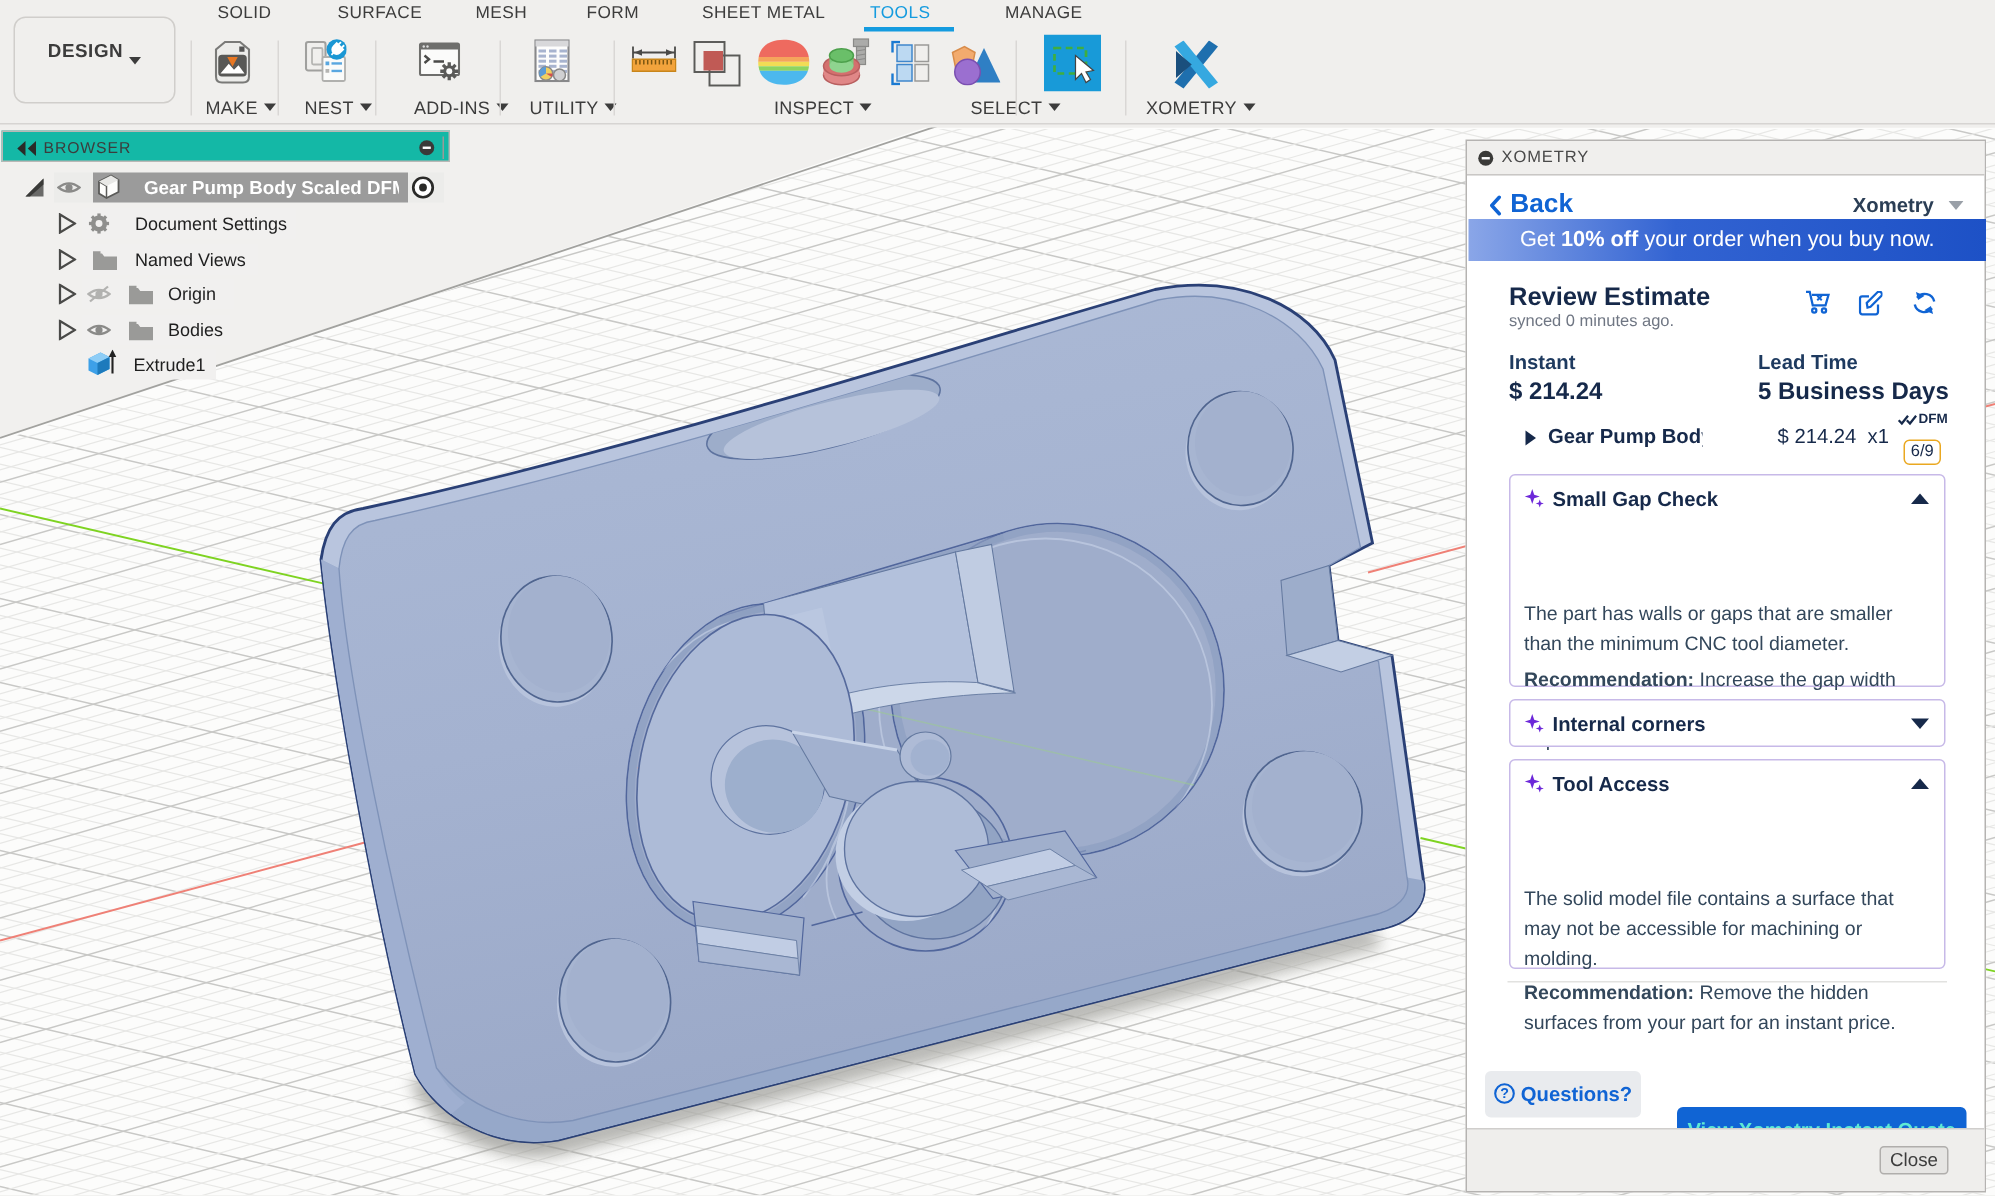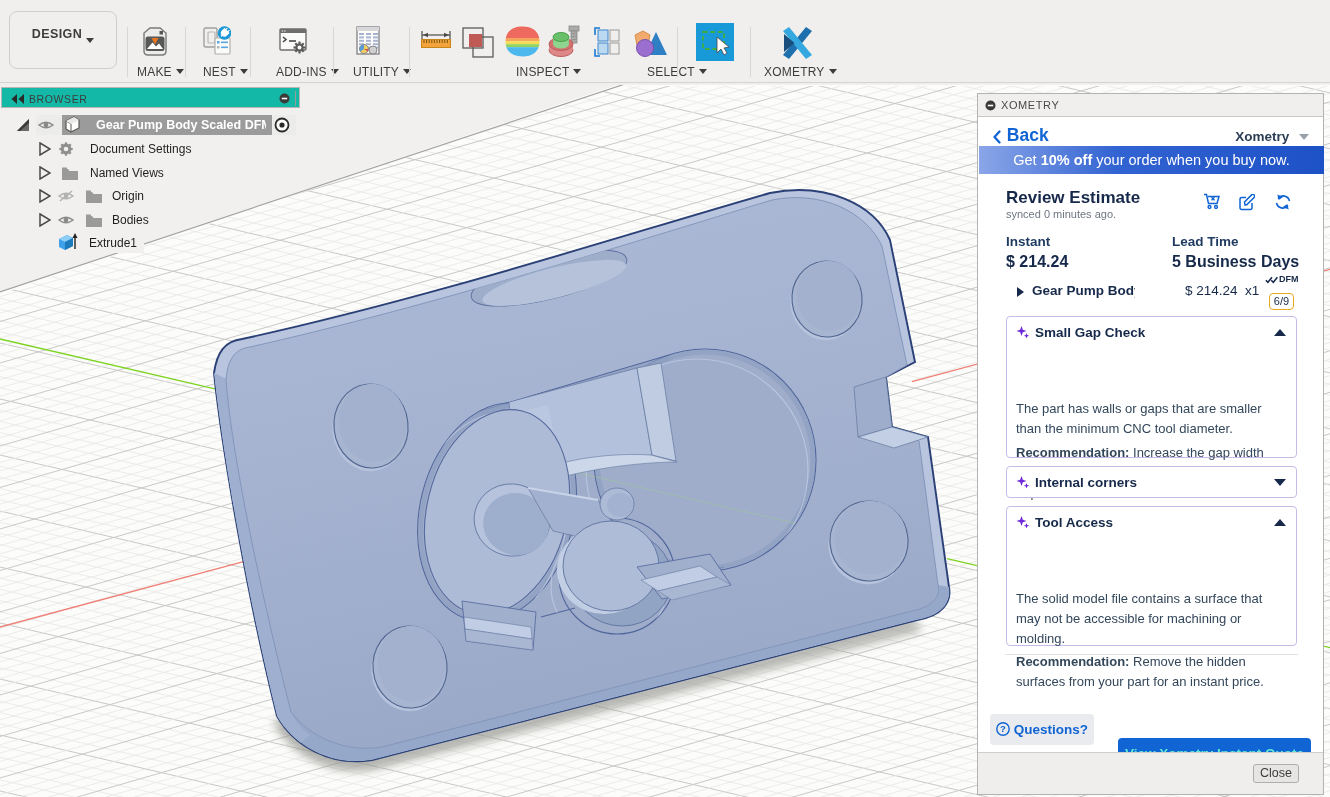--- a/index.html
+++ b/index.html
@@ -53,20 +53,30 @@
 #qbtn { position:absolute; left:12px; top:620px; width:104px; height:31px; background:#e9ebee;
   border-radius:4px; color:#1064d4; font-size:13.5px; font-weight:bold; text-align:center; line-height:31px; }
 #vbtn { position:absolute; left:140px; top:644px; width:193px; height:31px; background:#1064d4;
   border-radius:4px; color:#5eead4; font-size:13.5px; font-weight:bold; text-align:center; line-height:31px; }
 #xfoot { position:absolute; left:0; top:658px; width:345px; height:42px; background:#efeeec;
   border-top:1px solid #d0cecc; }
 #closebtn { position:absolute; right:24px; top:11px; width:46px; height:19px; background:#e6e5e3;
   border:1px solid #b0aeac; border-radius:3px; font-size:12.5px; color:#3c3c3c; text-align:center; line-height:17px; }
 </style></head><body>
 <div id="root">
+<div id="tabs">
+      <div class="tab" style="left:145px">SOLID</div>
+      <div class="tab" style="left:225px">SURFACE</div>
+      <div class="tab" style="left:317px">MESH</div>
+      <div class="tab" style="left:391px">FORM</div>
+      <div class="tab" style="left:468px">SHEET METAL</div>
+      <div class="tab active" style="left:580px">TOOLS</div>
+      <div class="tab" style="left:670px">MANAGE</div>
+      <div id="tabline"></div>
+    </div>
     <div id="toolbar">
       <div id="designbtn"><span>DESIGN</span><span class="caret"></span></div>
       <svg class="tbico" style="left:140px;top:5px" width="30" height="30" viewBox="0 0 30 30">
         <path d="M10,1 L20,1 L26,6 L26,24 Q26,28 22,28 L8,28 Q4,28 4,24 L4,6 Z" fill="#ececea" stroke="#7a7a78" stroke-width="1.4"></path>
         <rect x="19.5" y="4" width="3.5" height="3.5" fill="#555"></rect>
         <rect x="5.5" y="9.5" width="19" height="14.5" rx="2.5" fill="#585856"></rect>
         <polygon points="7,22 12.5,15.5 16,19.5 19,16.5 23,22" fill="#fff"></polygon>
         <polygon points="11.5,11 18.5,11 15,17.5" fill="#e87722"></polygon>
       </svg>
       <svg class="tbico" style="left:203px;top:4px" width="28" height="30" viewBox="0 0 28 30">

